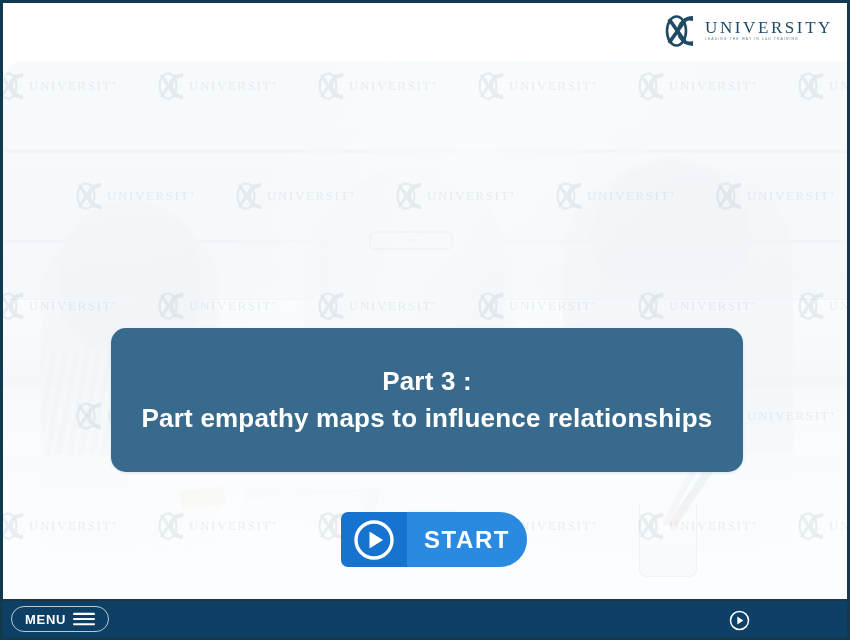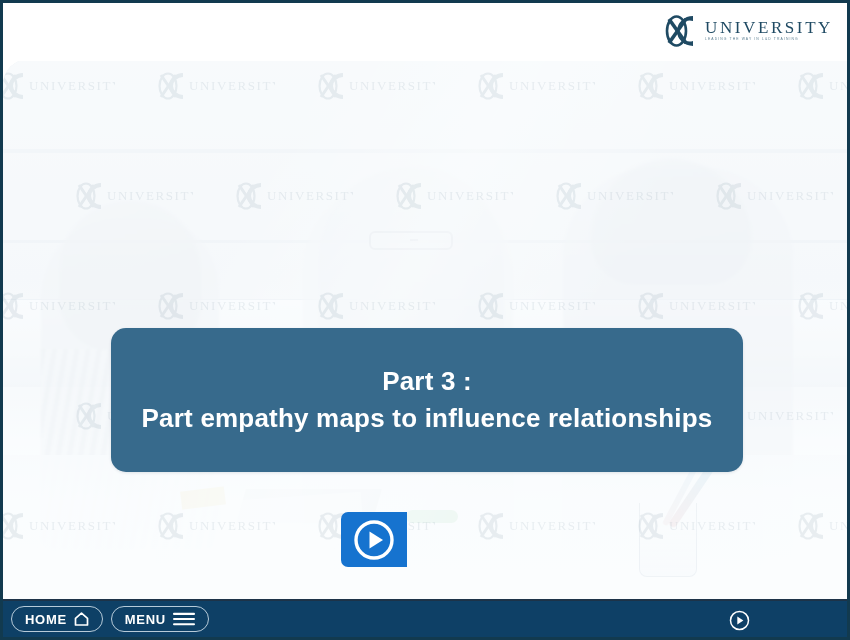--- a/index.html
+++ b/index.html
@@ -512,32 +512,29 @@
       <div id="title-line-2">Part empathy maps to influence relationships</div>
     </div>
 
     <div id="start-button">
       <div id="start-icon-box">
         <svg id="start-play-icon" viewBox="0 0 44 44">
           <circle cx="22" cy="22" r="18" fill="none" stroke="#ffffff" stroke-width="3.4"></circle>
           <path d="M17.5 13.5 L31 22 L17.5 30.5 Z" fill="#ffffff"></path>
         </svg>
       </div>
+      <div id="start-label-box">
+        <span id="start-label">START</span>
+      </div>
     </div>
 
   </div>
 
   <div id="bottom-bar">
 
-    <div class="nav-pill">
-      <span class="nav-pill-label">HOME</span>
-      <svg class="nav-icon" width="15" height="14" viewBox="0 0 15 14">
-        <path d="M1.5 6.4 L7.5 1.2 L13.5 6.4 L13.5 13 L1.5 13 Z" fill="none" stroke="#ffffff" stroke-width="1.7" stroke-linejoin="round"></path>
-      </svg>
-    </div>
 
     <div class="nav-pill">
       <span class="nav-pill-label">MENU</span>
       <svg class="nav-icon" width="22" height="14" viewBox="0 0 22 14">
         <rect x="0" y="0.8" width="22" height="2.1" rx="1" fill="#ffffff"></rect>
         <rect x="0" y="6" width="22" height="2.1" rx="1" fill="#ffffff"></rect>
         <rect x="0" y="11.2" width="22" height="2.1" rx="1" fill="#ffffff"></rect>
       </svg>
     </div>
 

